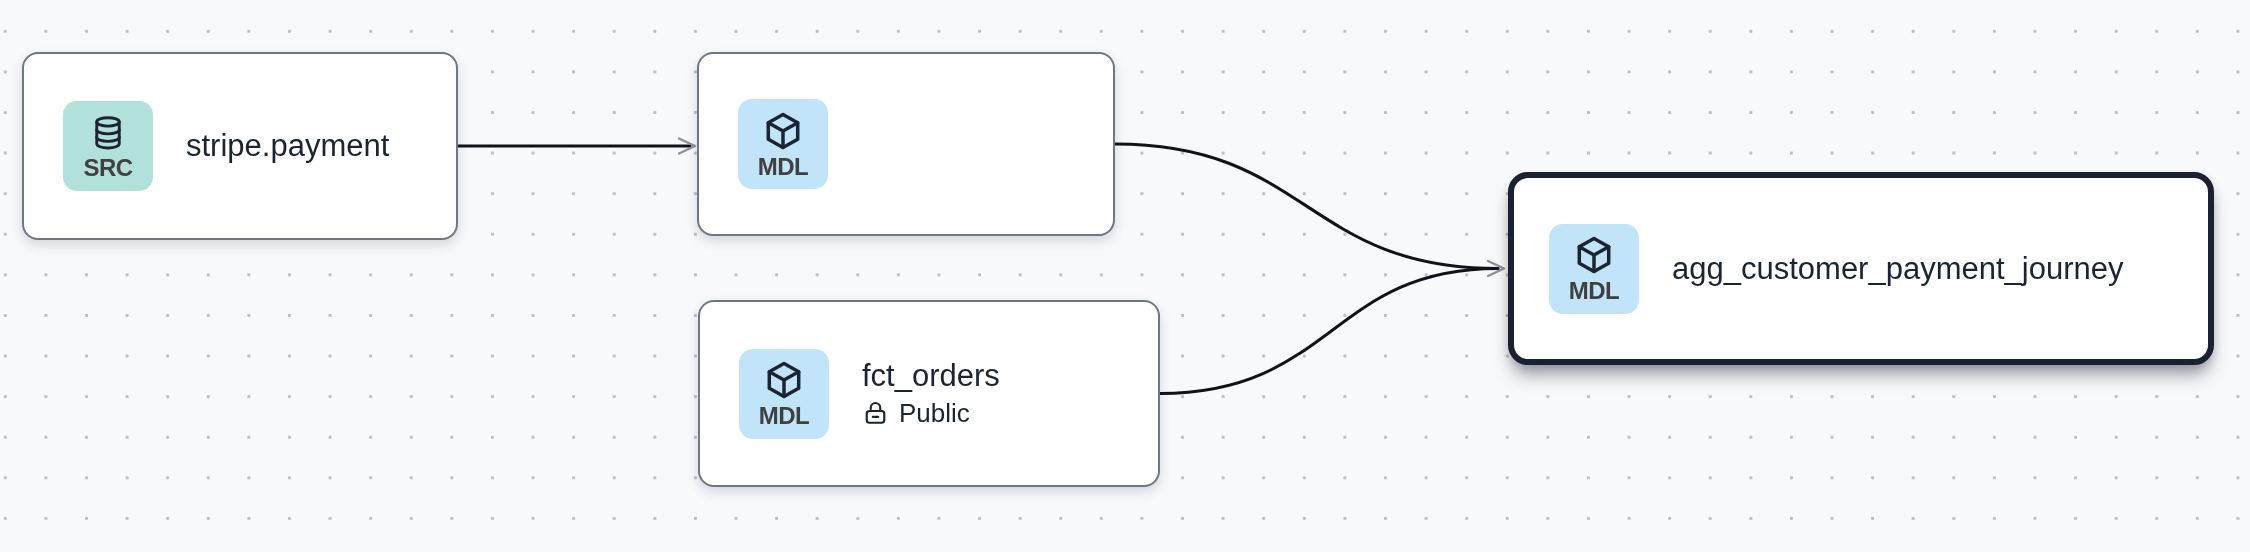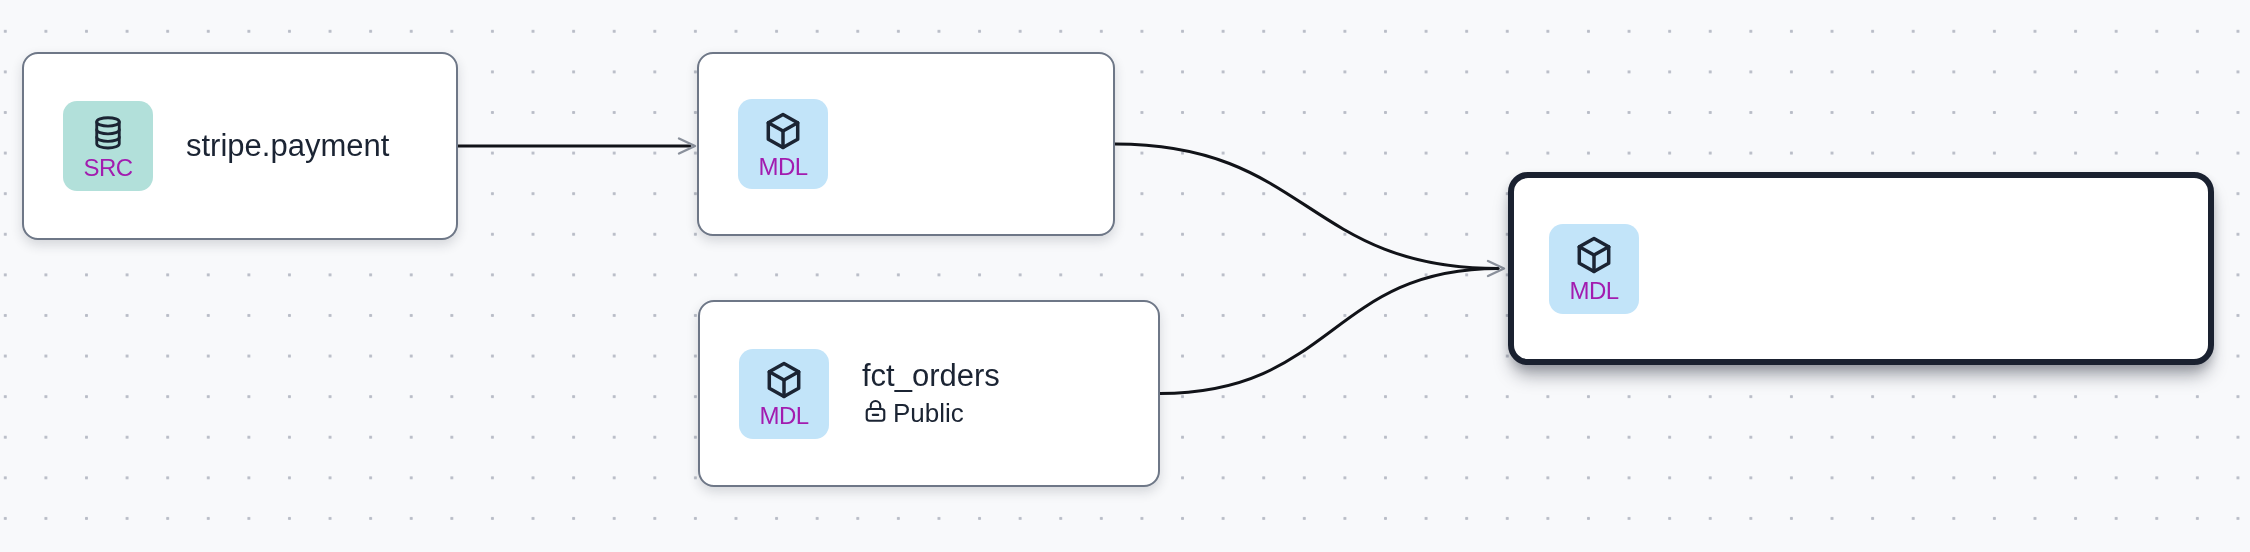--- a/index.html
+++ b/index.html
@@ -72,38 +72,39 @@
     flex-direction: column;
     align-items: center;
     justify-content: center;
   }
   .badge.src { background: #b2e0da; }
   .badge.mdl { background: #c2e4f9; }
 
   .badge svg { display: block; }
   .badge-label {
     font-size: 24px;
-    font-weight: 400;
+    font-weight: 700;
     line-height: 1;
     letter-spacing: -0.5px;
     margin-top: 3px;
-    color: #a21caf;
+    color: #404040;
   }
 
   .node-text { display: flex; flex-direction: column; justify-content: center; }
   .node-title {
     font-size: 31px;
     font-weight: 500;
     line-height: 1.15;
     white-space: nowrap;
     color: #1b2433;
   }
   .node-access {
     display: flex;
-    gap: 4px;
+    align-items: center;
+    gap: 10px;
     margin-top: 5px;
     font-size: 26px;
     font-weight: 400;
     color: #1b2433;
   }
 </style>
 </head>
 <body>
 
 <div class="canvas">
@@ -167,15 +168,18 @@
 
   <div class="node selected" id="node-agg-customer-payment-journey">
     <div class="badge mdl">
       <svg width="44" height="42" viewBox="0 0 24 24" fill="none" stroke="#1b2433" stroke-width="2" stroke-linecap="round" stroke-linejoin="round">
         <path d="M12 2.6 L20.4 7.3 V16.7 L12 21.4 L3.6 16.7 V7.3 Z"></path>
         <path d="M3.6 7.3 L12 12 L20.4 7.3"></path>
         <path d="M12 12 V21.4"></path>
       </svg>
       <span class="badge-label">MDL</span>
     </div>
+    <div class="node-text">
+      <div class="node-title">agg_customer_payment_journey</div>
+    </div>
   </div>
 
 </div>
 
 </body></html>

